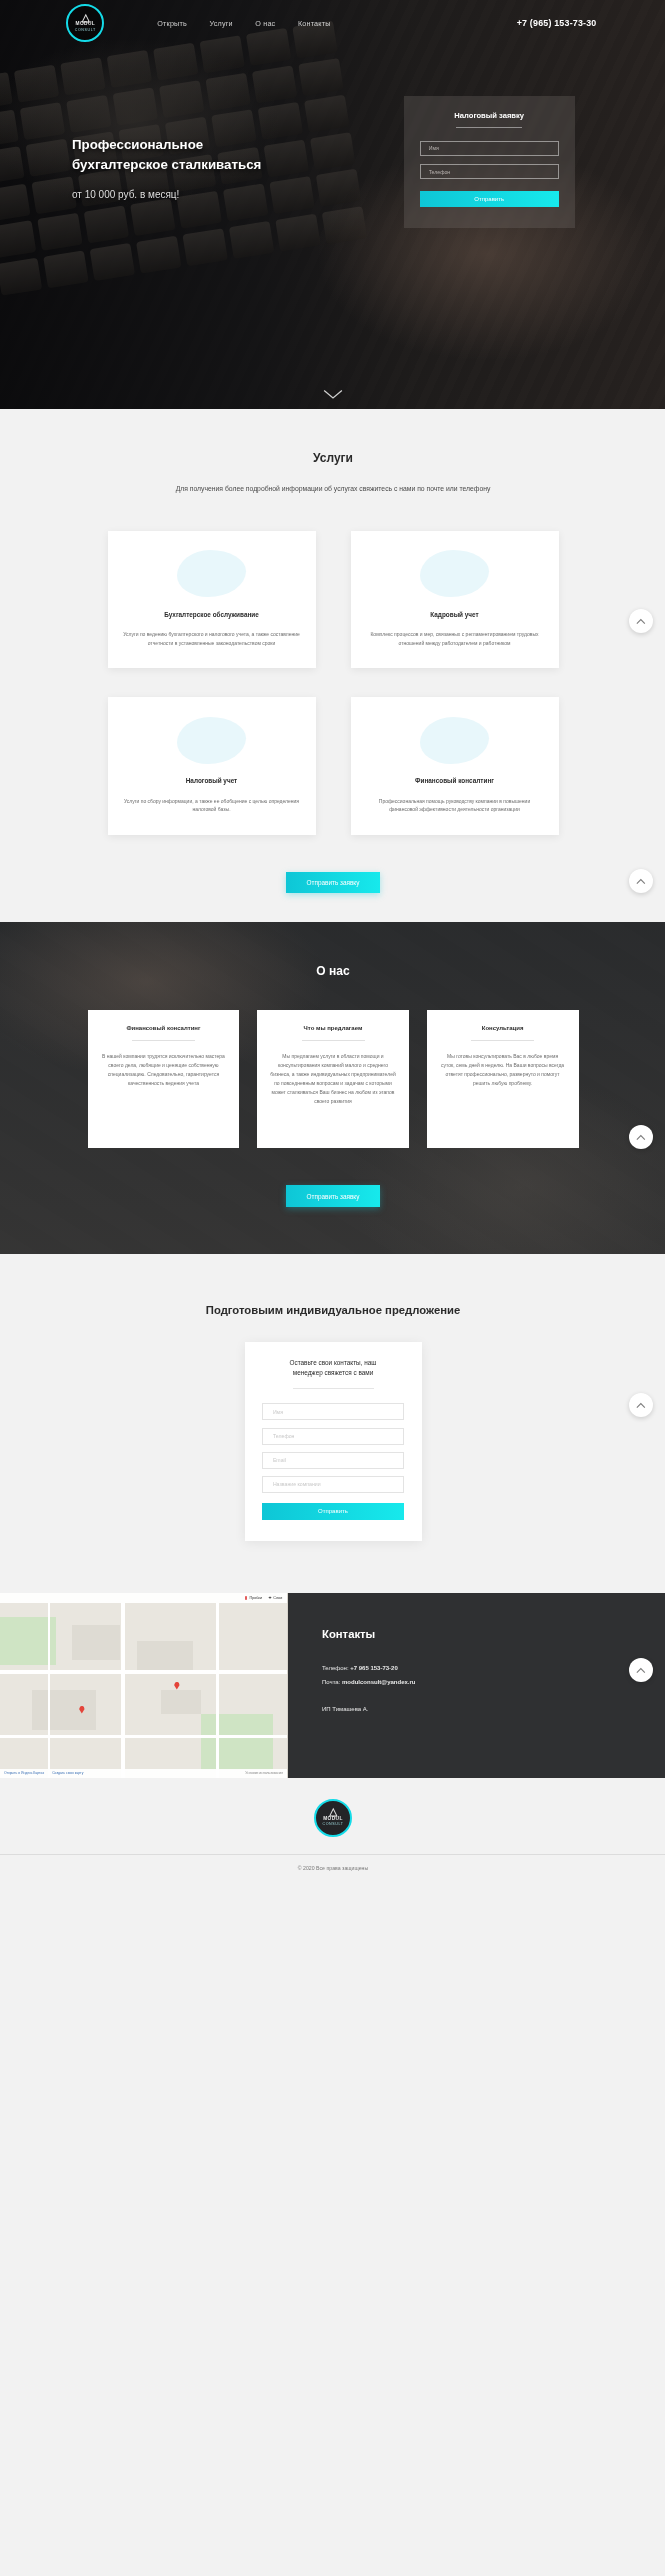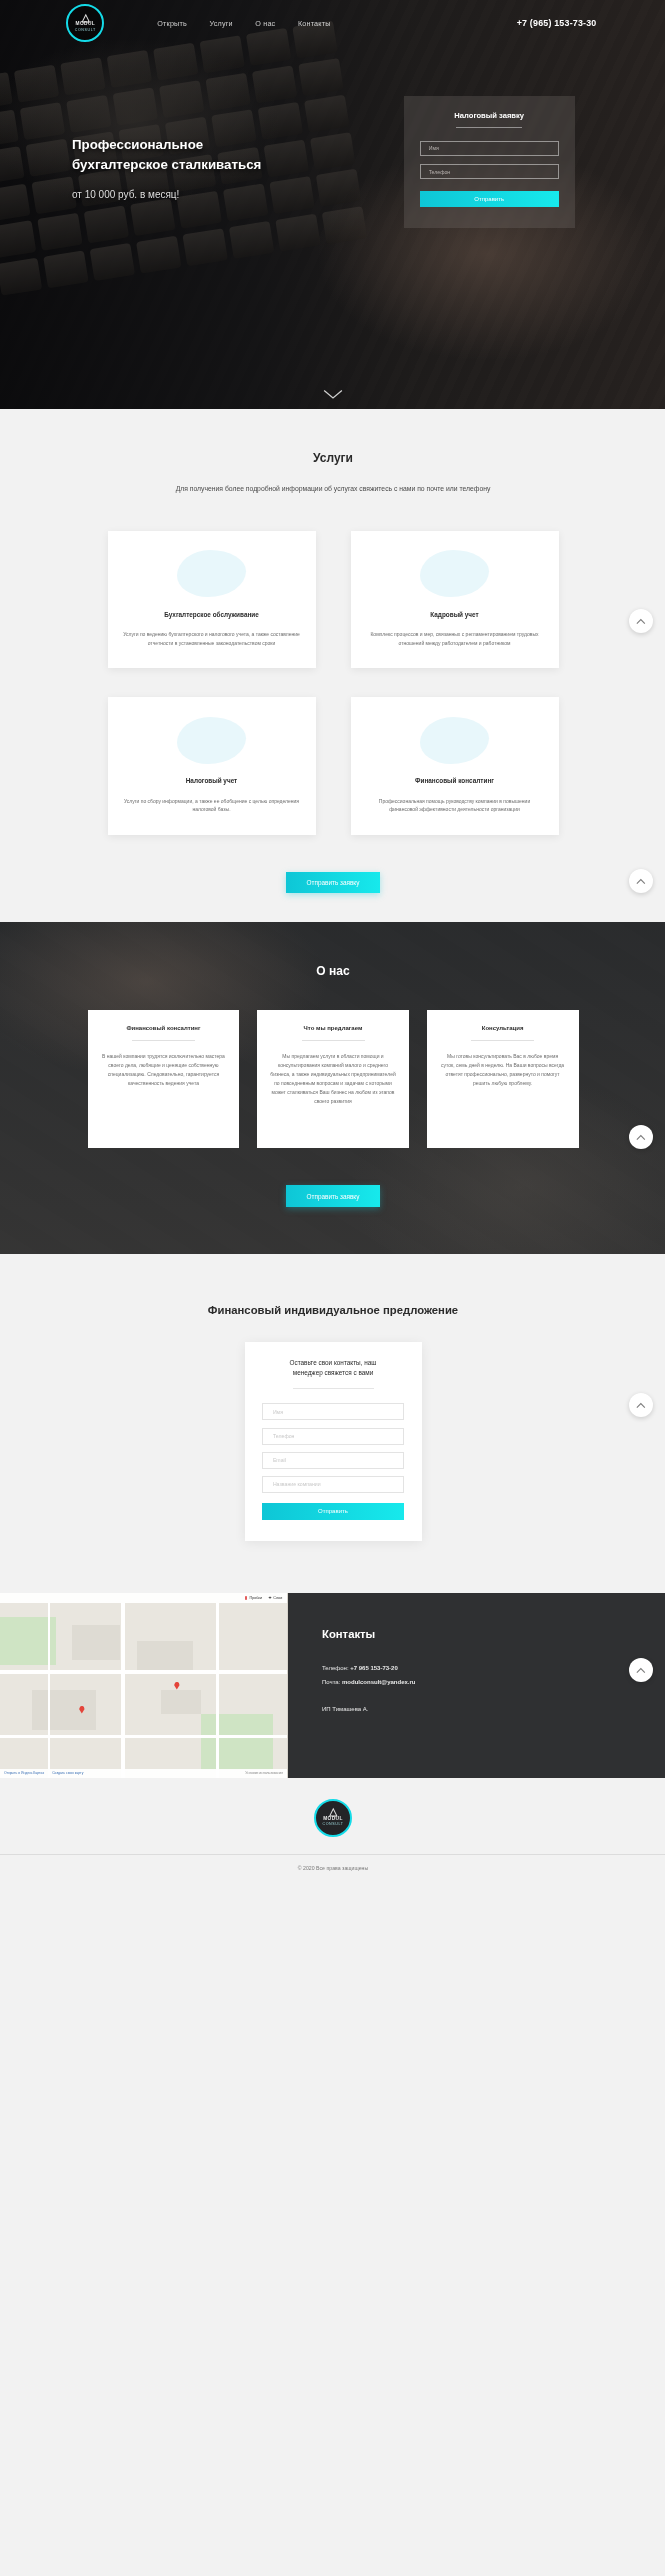--- a/index.html
+++ b/index.html
@@ -427,21 +427,21 @@
         <p>Мы готовы консультировать Вас в любое время суток, семь дней в неделю. На Ваши вопросы всегда ответят профессионально, развернуто и помогут решить любую проблему.</p>
       </div>
     </div>
 
     <div class="cta-wrap">
       <button class="btn-cta">Отправить заявку</button>
     </div>
   </section>
 
   <section class="offer">
-    <h2 class="section-title">Финансовый индивидуальное предложение</h2>
+    <h2 class="section-title">Подготовыим индивидуальное предложение</h2>
 
     <form class="offer-card">
       <h3>
         <span>Оставьте свои контакты, наш</span><br>
         <span>менеджер свяжется с вами</span>
       </h3>
       <div class="rule"></div>
       <input type="text" placeholder="Имя" style="">
       <input type="text" placeholder="Телефон" style="">
       <input type="text" placeholder="Email" style="">

